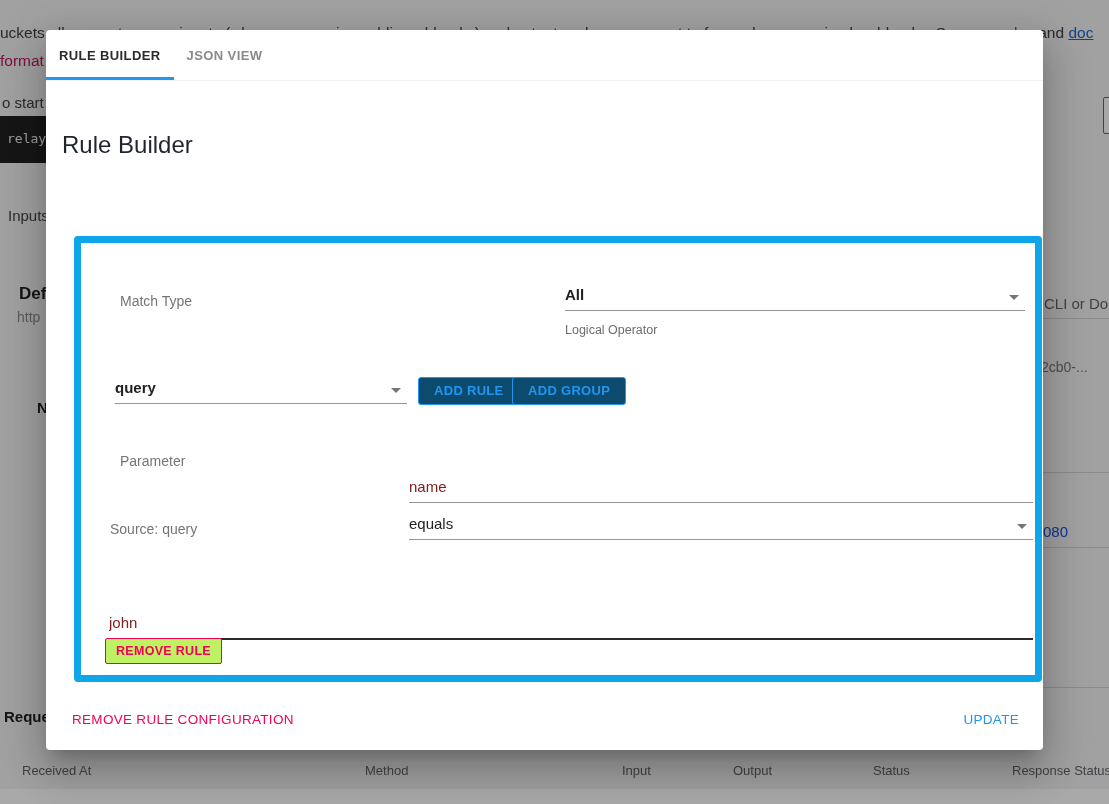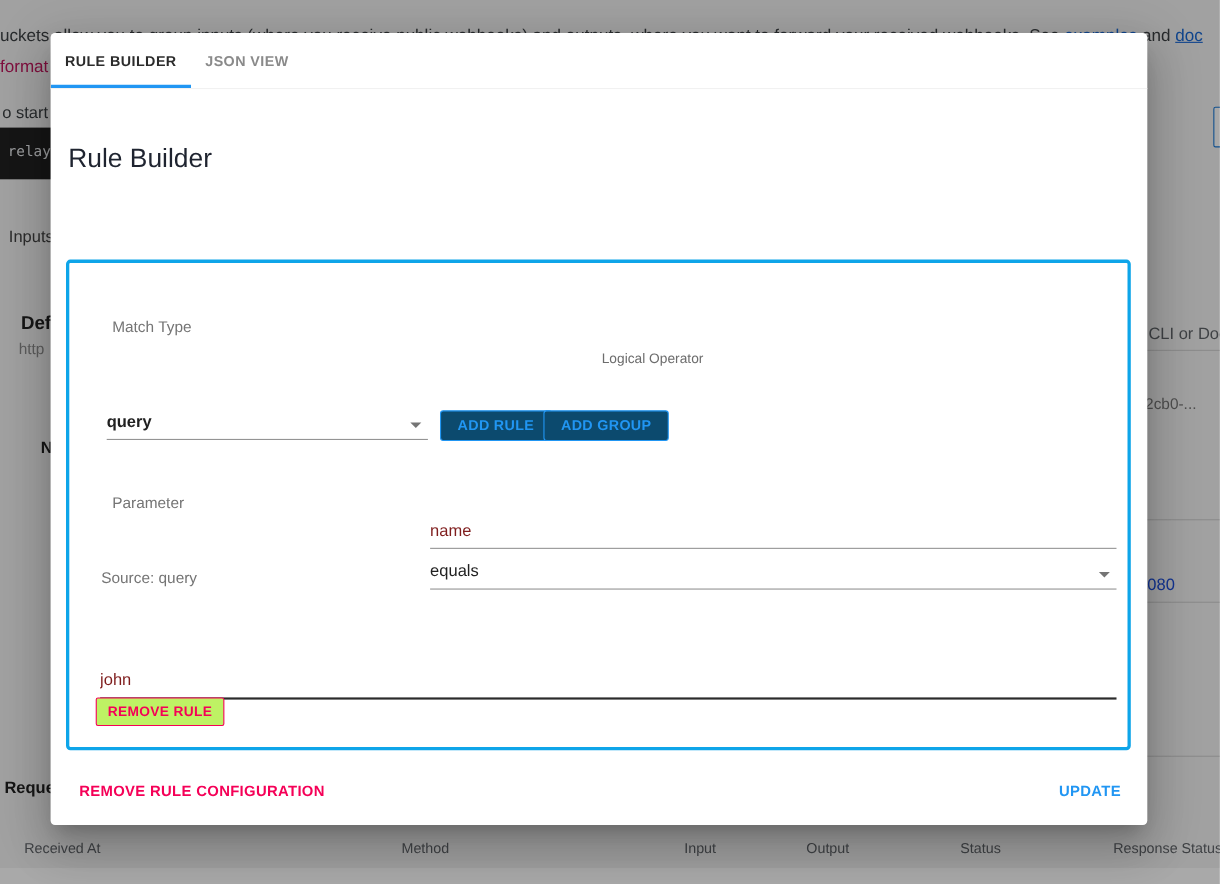--- a/index.html
+++ b/index.html
@@ -35,22 +35,22 @@
            border-radius:4px;
            box-shadow:0 11px 15px -7px rgba(0,0,0,.2), 0 24px 38px 3px rgba(0,0,0,.14), 0 9px 46px 8px rgba(0,0,0,.12); }
   .tabbar { display:flex; height:51px; border-bottom:1px solid #f1f1f1; }
   .tab { padding:0 13px; line-height:52px; font-size:13px; font-weight:bold; letter-spacing:.4px;
          color:#8a8a8a; cursor:pointer; }
   .tab.active { color:#2b2b2b; box-shadow:inset 0 -3px 0 #2196f3; }
   .modal-title { position:absolute; left:16px; top:101px; font-size:24px; color:#1f2430; }
   .modal-desc { position:absolute; left:16px; top:166px; font-size:15.5px; color:#3c4043; }
   .desc-link { color:#1e88e5; text-decoration:underline; cursor:pointer; }
 
-  .card { position:absolute; left:14px; top:206px; width:968px; height:446px;
-          border:3px solid #0ea5e9; border-radius:4px; background:#fff; }
+  .card { position:absolute; left:28px; top:206px; width:968px; height:446px;
+          border:7px solid #0ea5e9; border-radius:4px; background:#fff; }
   .card > * { position:absolute; }
   .field-label { font-size:14px; color:#757575; }
   .lbl-match { left:39px; top:50px; }
   .lbl-param { left:39px; top:210px; }
   .lbl-source { left:29px; top:278px; }
   .helper { left:484px; top:80px; font-size:12.5px; color:#6d6d6d; }
 
   .select { border-bottom:1px solid #949494; height:25px; cursor:pointer; }
   .select .val { font-size:15px; color:#212121; }
   .val-med { font-weight:bold; }
@@ -70,21 +70,21 @@
                       height:28px; line-height:26px; padding:0 15px; font-size:13px; font-weight:bold;
                       letter-spacing:.3px; cursor:pointer; font-family:inherit; }
   .btn-add-rule { left:337px; top:134px; }
   .btn-add-group { left:431px; top:134px; }
   .btn-remove { left:24px; top:395px; border:1px solid #f50057; color:#f50057; background:#bef264;
                 border-radius:2px; height:26px; line-height:24px; padding:0 10px; font-size:12.5px;
                 font-weight:bold; letter-spacing:.3px; cursor:pointer; font-family:inherit; }
 
   .modal-footer { position:absolute; left:26px; right:24px; bottom:13px; height:36px;
                   display:flex; justify-content:space-between; align-items:center; }
-  .text-btn { font-size:13.5px; font-weight:bold; letter-spacing:.3px; cursor:pointer; background:none; border:none; font-family:inherit; }
+  .text-btn { font-size:13.5px; font-weight:normal; letter-spacing:.3px; cursor:pointer; background:none; border:none; font-family:inherit; }
   .pink { color:#f50057; }
   .blue { color:#2196f3; }
 </style>
 </head>
 <body>
 
 <div class="page">
   <div class="bg-abs bg-paragraph">
     <span>uckets allow you to group inputs (where you receive public webhooks) and outputs, where you want to forward your received webhooks. See </span><span class="bg-link">examples</span><span> and </span><span class="bg-link">doc</span>
   </div>
@@ -122,20 +122,24 @@
     <div class="tab active">RULE BUILDER</div>
     <div class="tab">JSON VIEW</div>
   </div>
 
   <div class="modal-title">Rule Builder</div>
 
 
   <div class="card">
     <div class="field-label lbl-match">Match Type</div>
 
+    <div class="select field-all">
+      <span class="val val-med">All</span>
+      <span class="arrow"></span>
+    </div>
     <div class="helper">Logical Operator</div>
 
     <div class="select field-query">
       <span class="val val-med">query</span>
       <span class="arrow"></span>
     </div>
     <button class="btn-outline-blue btn-add-rule">ADD RULE</button>
     <button class="btn-outline-blue btn-add-group">ADD GROUP</button>
 
     <div class="field-label lbl-param">Parameter</div>

